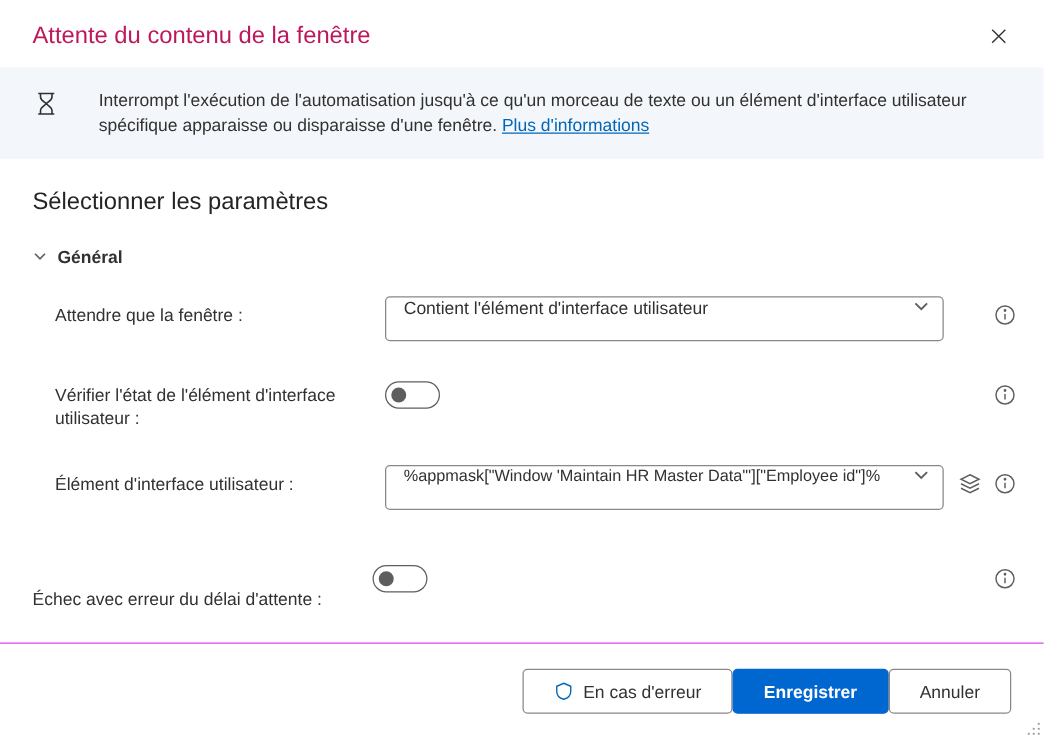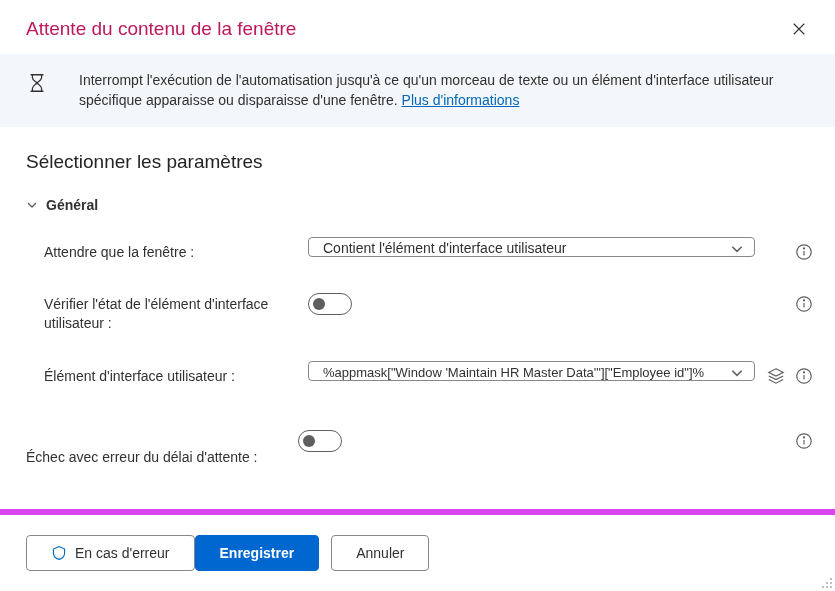--- a/index.html
+++ b/index.html
@@ -105,26 +105,26 @@
     width: 18px;
     height: 18px;
     color: #605e5c;
     cursor: pointer;
     display: flex;
     align-items: center;
     justify-content: center;
   }
   .select {
     width: 100%;
-    height: 20px;
+    height: 36px;
     border: 1px solid #8a8886;
     border-radius: 4px;
     background: #fff;
     display: flex;
-    align-items: flex-end;
+    align-items: flex-start;
     justify-content: space-between;
     padding: 0 10px 0 14px;
     font-size: 14px;
     color: #323130;
     cursor: pointer;
   }
   .select .chev-d { color: #605e5c; }
   .select.macro .sel-text { font-size: 13px; white-space: nowrap; overflow: hidden; text-overflow: ellipsis; }
   .toggle {
     width: 44px;
@@ -147,24 +147,24 @@
   .row.direct {
     padding-left: 26px;
     padding-right: 22px;
   }
   .row.direct .row-label { width: 260px; margin-top: 16px; }
   .footer {
     position: absolute;
     bottom: 0;
     left: 0;
     right: 0;
-    border-top: 6px solid #d946ef;
+    border-top: 1px solid #d946ef;
     padding: 20px 26px;
     display: flex;
-    justify-content: flex-start;
+    justify-content: flex-end;
     align-items: center;
   }
   .btn {
     height: 36px;
     border-radius: 4px;
     border: 1px solid #8a8886;
     background: #fff;
     padding: 0 24px;
     font-size: 14px;
     cursor: pointer;
@@ -173,21 +173,21 @@
     gap: 8px;
     color: #323130;
     font-family: inherit;
   }
   .btn.primary {
     background: #0067d0;
     border-color: #0067d0;
     color: #fff;
     font-weight: 600;
   }
-  .footer-right { display: flex; gap: 12px; }
+  .footer-right { display: flex; }
   .shield-icn { width: 16px; height: 16px; color: #0067b8; }
   .resize-grip {
     position: absolute;
     right: 2px;
     bottom: 2px;
     width: 12px;
     height: 12px;
     color: #a19f9d;
   }
 </style>

